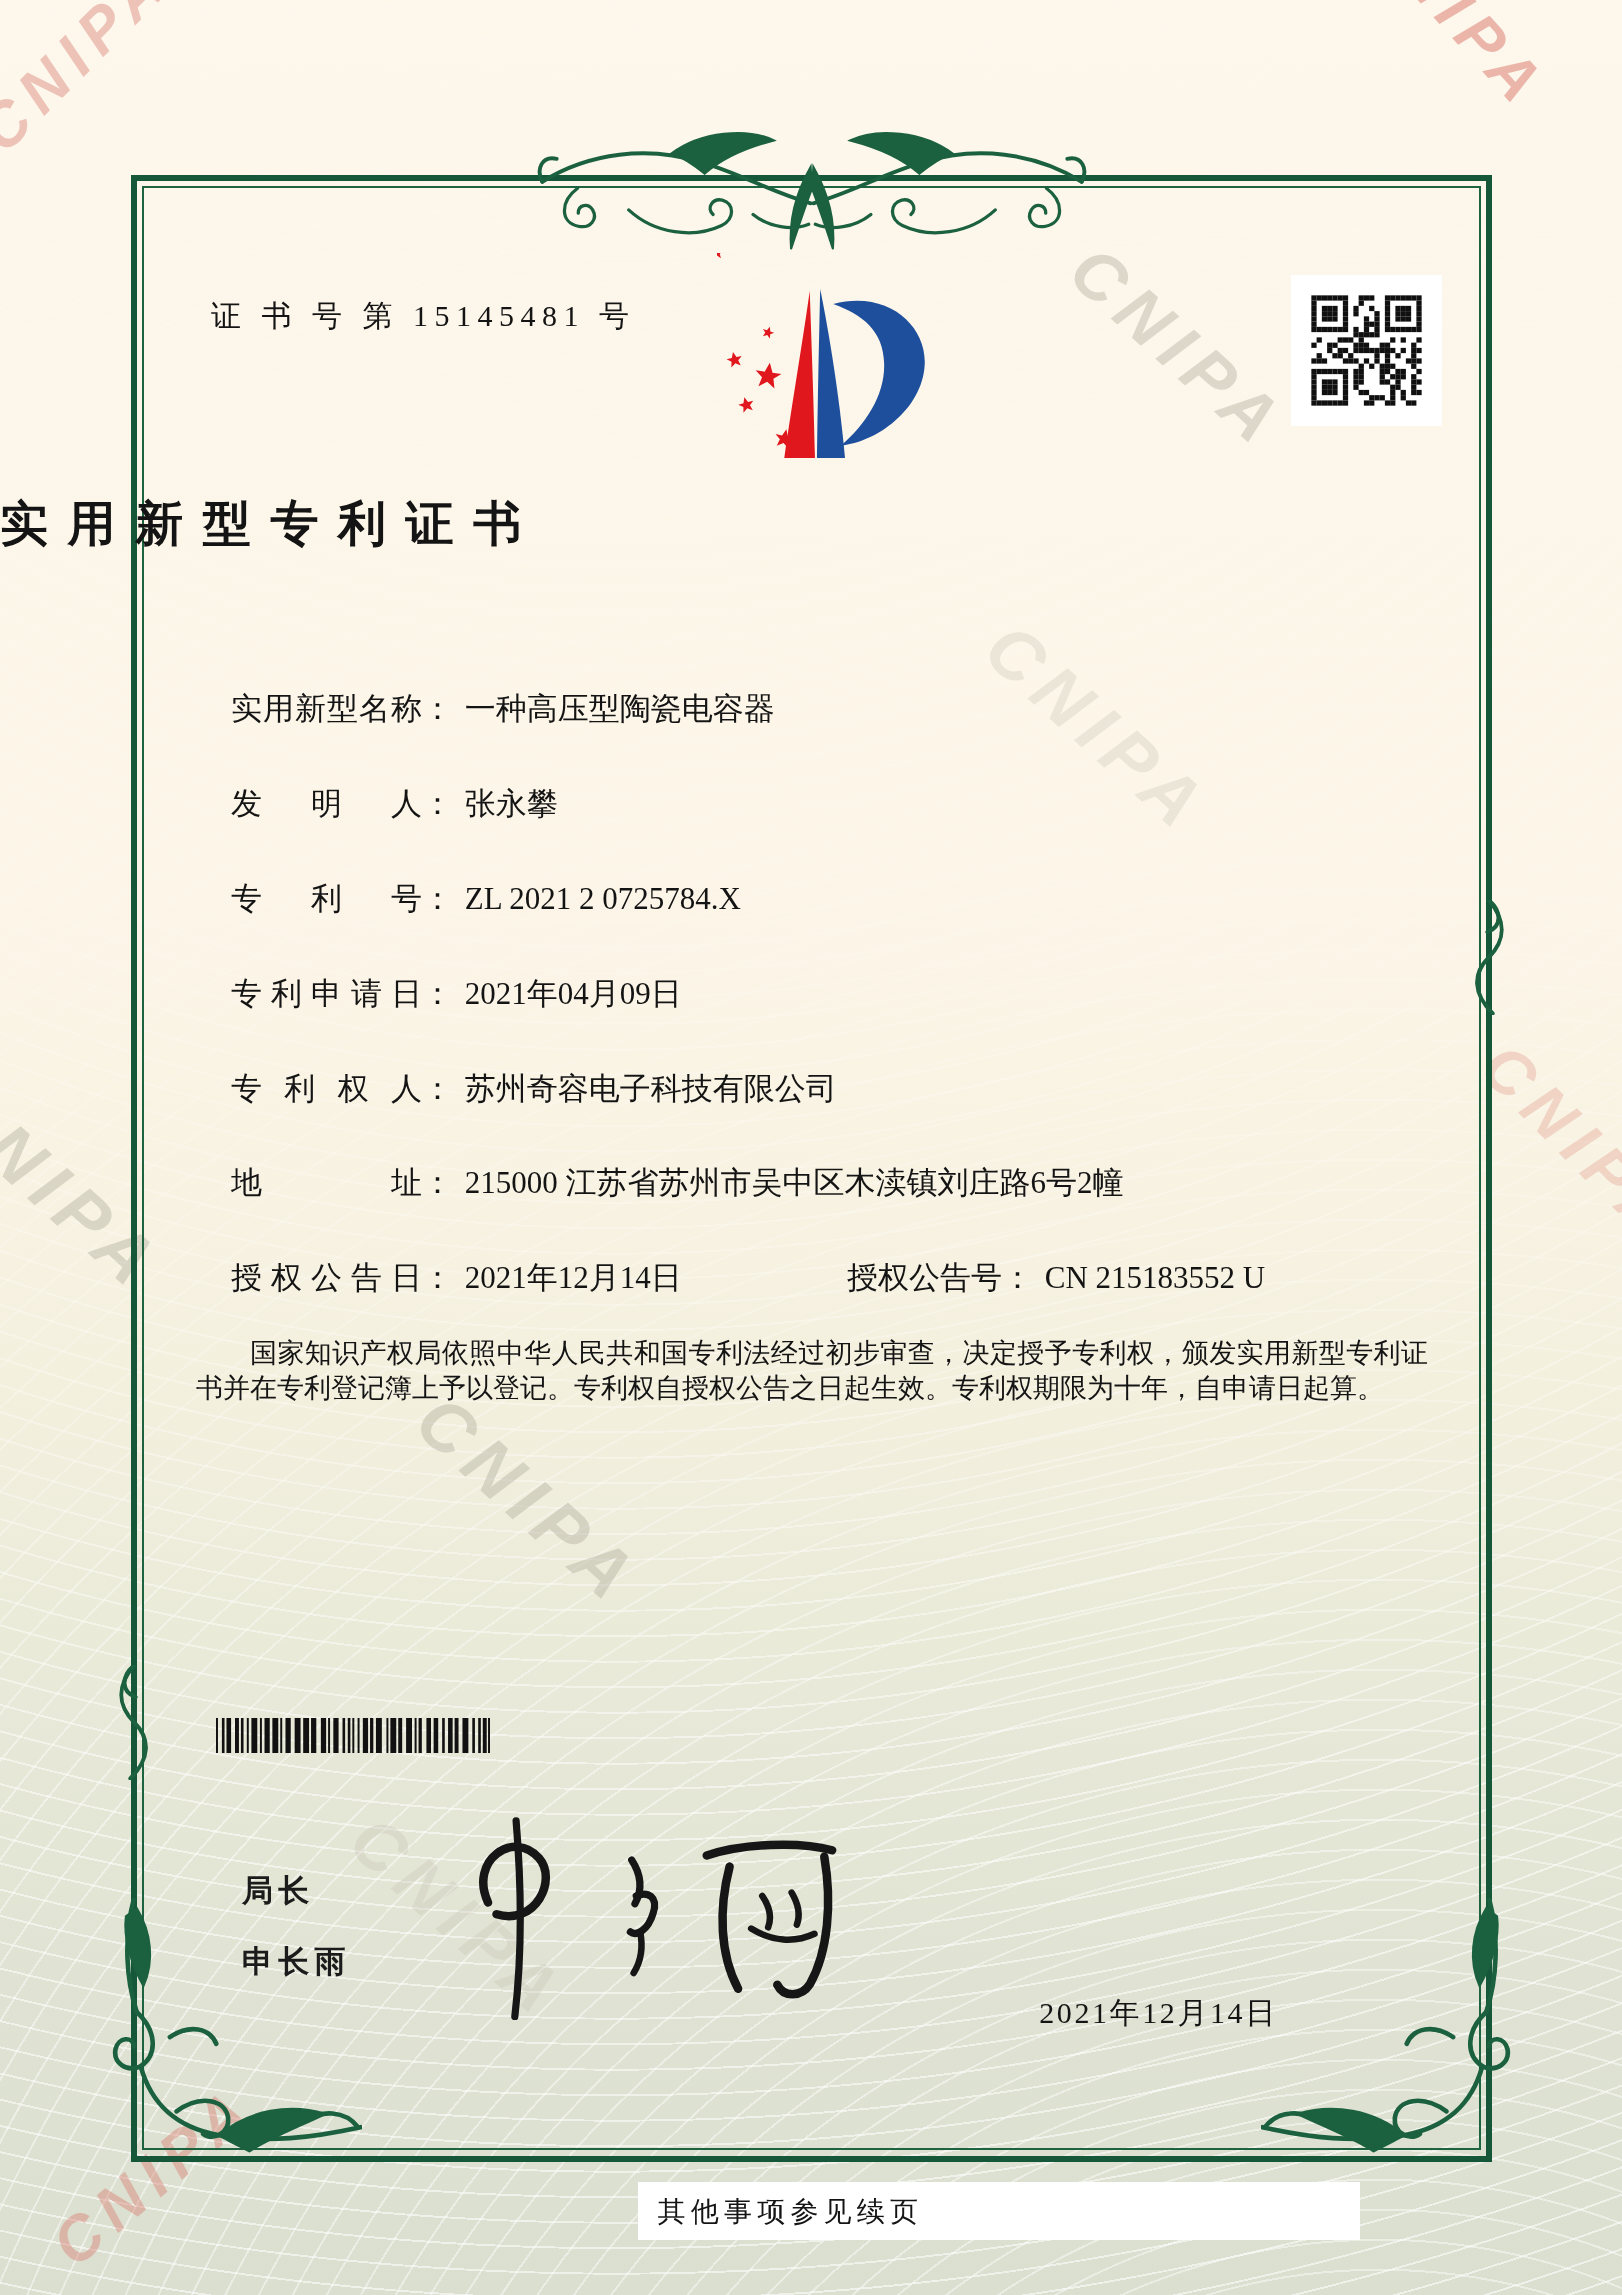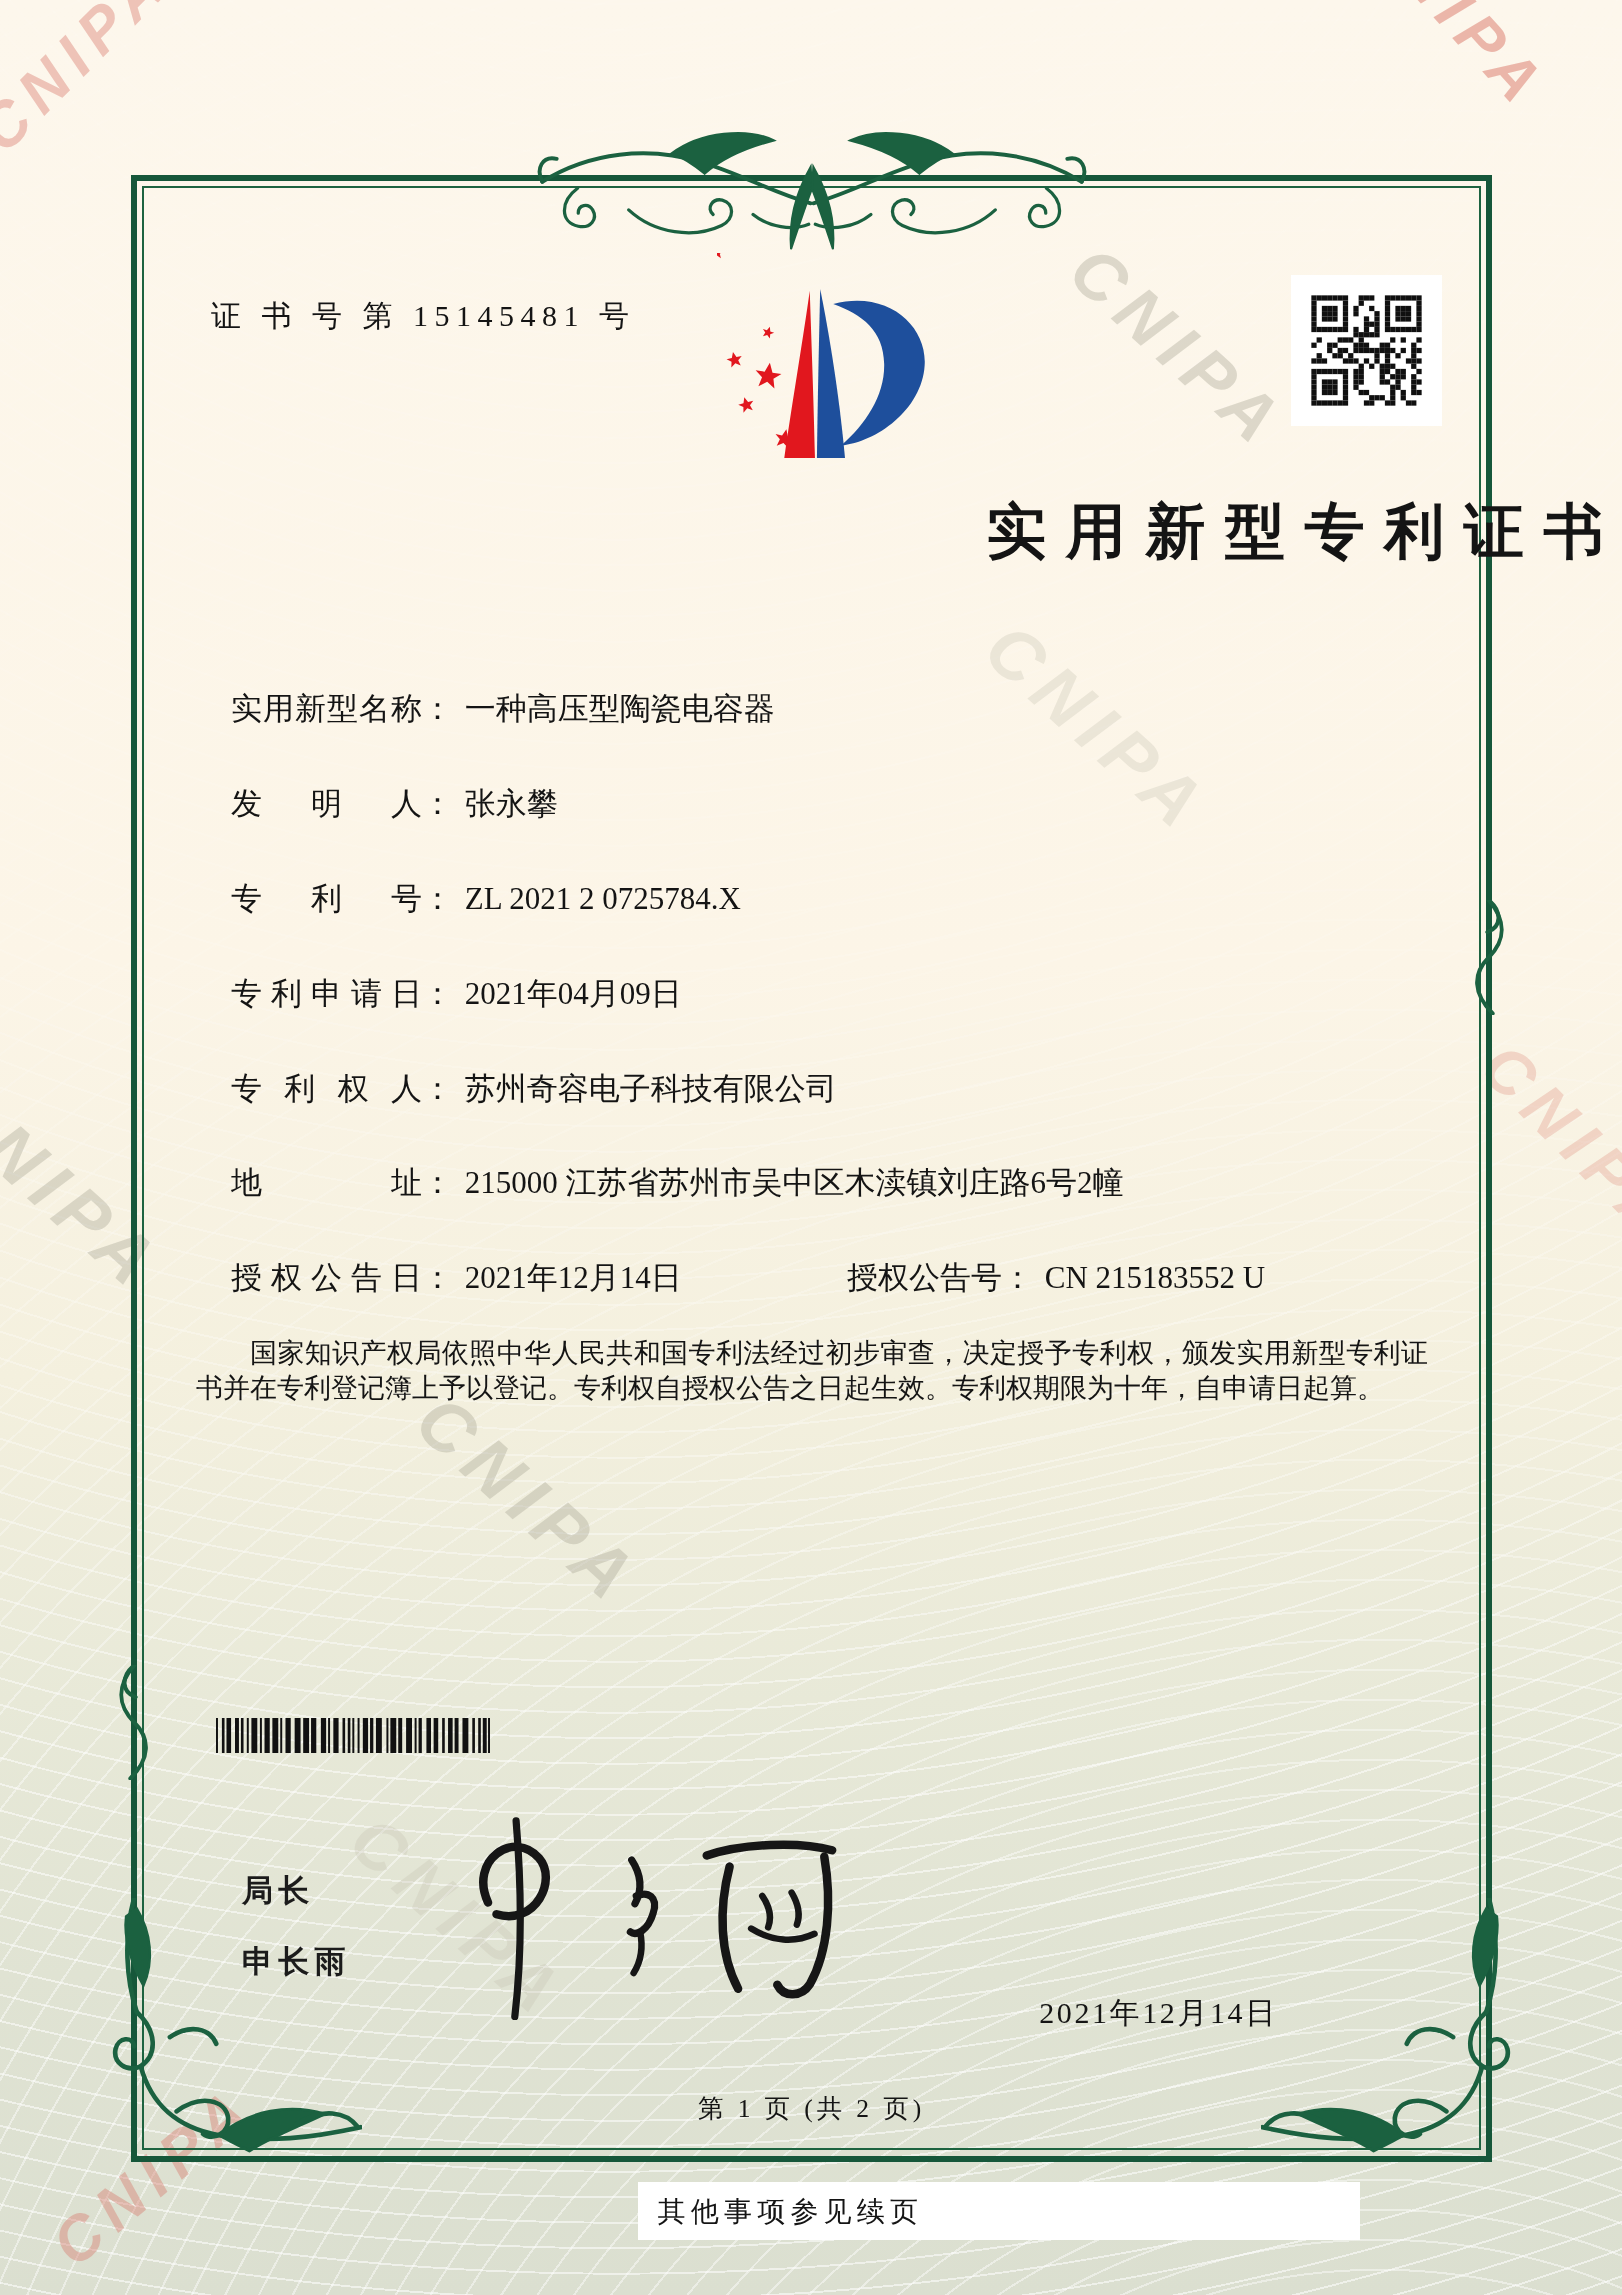--- a/index.html
+++ b/index.html
@@ -45,22 +45,22 @@
   .orn-top{left:537px;top:126px;width:550px;height:154px;}
   .orn-bl{left:97px;top:1898px;width:265px;height:265px;}
   .orn-br{left:1261px;top:1898px;width:265px;height:265px;transform:scaleX(-1);}
   .orn-right-curl{left:1462px;top:900px;width:56px;height:115px;}
   .orn-left-curl{left:105px;top:1665px;width:56px;height:115px;transform:scaleX(-1);}
   
   .content{position:absolute;inset:0;z-index:5;border-radius:10px;}
   .cert-no{position:absolute;left:211px;top:296px;font-size:30px;letter-spacing:6.5px;}
   .logo{position:absolute;left:717px;top:253px;width:209px;height:205px;}
   .qr{position:absolute;left:1291px;top:275px;width:151px;height:151px;background:#ffffff;}
-  .title{position:absolute;left:0;right:0;top:492px;text-align:right;
-    font-size:60px;font-weight:bold;letter-spacing:19.6px;}
+  .title{position:absolute;left:0;right:0;top:492px;text-align:left;
+    font-size:48px;font-weight:bold;letter-spacing:19.6px;}
   .fields{position:absolute;left:231px;top:688px;width:1197px;font-size:31px;}
   .frow{position:absolute;left:0;white-space:nowrap;}
   .flabel{display:inline-block;width:191px;text-align:justify;text-align-last:justify;vertical-align:bottom;}
   .fvalue{margin-left:11.8px;}
   .grant2{position:absolute;left:616px;top:0;}
   .body-text{position:absolute;left:196px;top:1336px;width:1232px;
     font-size:27px;line-height:35px;text-align:justify;}
   .body-text p{margin:0;text-indent:2em;}
   .barcode{position:absolute;left:216px;top:1718px;width:274px;height:35px;}
   .signer{position:absolute;left:242px;font-size:31px;letter-spacing:5.2px;
@@ -477,20 +477,19 @@
         <path d="M420,88 C475,70 560,66 612,80"></path>
         <path d="M455,105 C438,170 440,240 468,292"></path>
         <path d="M600,90 C612,160 606,235 578,285 C565,305 538,306 528,286"></path>
         <path d="M505,150 C516,166 520,182 514,198" stroke-width="10"></path>
         <path d="M550,145 C560,162 564,178 558,194" stroke-width="10"></path>
         <path d="M488,200 C520,220 555,222 585,208" stroke-width="10"></path>
       </g>
     </svg>
 
     <div class="issue-date">2021年12月14日</div>
-    <div class="page-footer">第 1 页 (共 2 页)</div>
   </div>
 
   <div class="cont-strip">
     <div class="cont-note">其他事项参见续页</div>
   </div>
 </div>
 
 
 </body></html>

